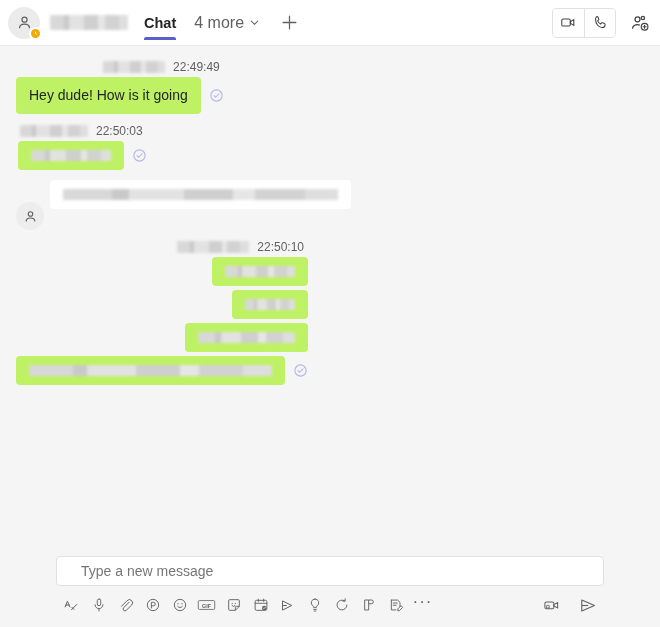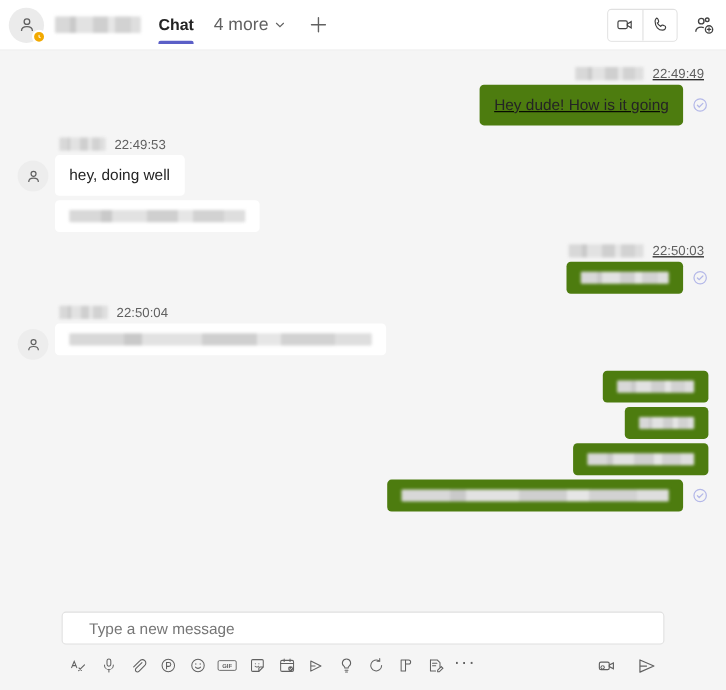--- a/index.html
+++ b/index.html
@@ -58,39 +58,39 @@
   .callbtn {
     width: 31px; height: 28px; display: flex; align-items: center; justify-content: center;
     color: #424242; background: #fff;
   }
   .callbtn + .callbtn { border-left: 1px solid #e0e0e0; }
   .addppl { margin-left: 14px; color: #424242; display: flex; align-items: center; }
 
   
   .msgs { flex: 1 1 auto; padding: 14px 16px 4px 16px; overflow: hidden; position: relative; }
   .group { display: flex; margin-bottom: 10px; }
-  .group.out { justify-content: flex-end; text-decoration: underline; }
+  .group.out { justify-content: flex-start; }
   .avatar-col { width: 34px; flex: 0 0 34px; display: flex; align-items: flex-start; padding-top: 22px; }
   .avatar {
     width: 28px; height: 28px; border-radius: 50%; background: #ededed;
     display: flex; align-items: center; justify-content: center;
   }
   .col { display: flex; flex-direction: column; }
   .col.out { align-items: flex-end; }
   .meta { display: flex; align-items: center; gap: 8px; margin-bottom: 3px; padding: 0 4px; }
   .meta .name { height: 12px; }
   .meta .time { font-size: 12px; color: #616161; }
   .bubblerow { display: flex; align-items: center; gap: 8px; }
   .bubble {
     border-radius: 4px; padding: 9px 13px;
     font-size: 14px; color: #242424; line-height: 19px;
     max-width: 420px; word-wrap: break-word;
   }
   .bubble.in { background: #fff; }
-  .bubble.out { background: #4d7c0f; }
+  .bubble.out { background: #bef264; }
   .bubble .blur-line { height: 11px; }
   .ack { color: #b4b8e8; display: flex; align-items: center; flex: 0 0 auto; }
   .stack { display: flex; flex-direction: column; align-items: flex-end; gap: 4px; }
 
   
   .compose { flex: 0 0 auto; padding: 0 56px 10px 56px; }
   .inputbox {
     background: #fff; border: 1px solid #e0e0e0; border-radius: 4px;
     height: 30px; display: flex; align-items: center; padding: 0 24px;
   }
@@ -185,89 +185,65 @@
           <span class="ack">
             <svg width="15" height="15" viewBox="0 0 24 24" fill="none" stroke="#b4b8e8" stroke-width="1.8">
                 <circle cx="12" cy="12" r="9"></circle>
                 <path d="M8 12.3l2.6 2.6L16 9.5" stroke-linecap="round"></path>
               </svg>
           </span>
         </div>
       </div>
     </div>
 
+
+    <div class="group out">
+      <div class="col out">
+        <div class="meta">
+          <span class="redact name" style="width:68px"></span>
+          <span class="time">22:50:03</span>
+        </div>
+        <div class="bubblerow">
+          <div class="bubble out">
+            <span class="redact blur-line" style="width:80px;display:block"></span>
+          </div>
+          <span class="ack">
+            <svg width="15" height="15" viewBox="0 0 24 24" fill="none" stroke="#b4b8e8" stroke-width="1.8">
+                <circle cx="12" cy="12" r="9"></circle>
+                <path d="M8 12.3l2.6 2.6L16 9.5" stroke-linecap="round"></path>
+              </svg>
+          </span>
+        </div>
+      </div>
+    </div>
+
     <div class="group">
       <div class="avatar-col">
         <div class="avatar">
           <svg width="15" height="15" viewBox="0 0 24 24" fill="none" stroke="#616161" stroke-width="1.8">
             <circle cx="12" cy="8" r="3.6"></circle>
               <path d="M5 20c0-3.6 3.1-5.6 7-5.6s7 2 7 5.6"></path>
           </svg>
         </div>
       </div>
       <div class="col">
-        <div class="meta">
-          <span class="redact name" style="width:42px"></span>
-          <span class="time">22:49:53</span>
-        </div>
         <div class="bubblerow">
-          <div class="bubble in">hey, doing well</div>
-        </div>
-        <div class="bubblerow" style="margin-top:4px">
           <div class="bubble in">
-            <span class="redact blur-line" style="width:160px;display:block"></span>
+            <span class="redact blur-line" style="width:275px;display:block"></span>
           </div>
         </div>
       </div>
     </div>
 
     <div class="group out">
       <div class="col out">
         <div class="meta">
-          <span class="redact name" style="width:68px"></span>
-          <span class="time">22:50:03</span>
-        </div>
-        <div class="bubblerow">
-          <div class="bubble out">
-            <span class="redact blur-line" style="width:80px;display:block"></span>
-          </div>
-          <span class="ack">
-            <svg width="15" height="15" viewBox="0 0 24 24" fill="none" stroke="#b4b8e8" stroke-width="1.8">
-                <circle cx="12" cy="12" r="9"></circle>
-                <path d="M8 12.3l2.6 2.6L16 9.5" stroke-linecap="round"></path>
-              </svg>
-          </span>
-        </div>
-      </div>
-    </div>
-
-    <div class="group">
-      <div class="avatar-col">
-        <div class="avatar">
-          <svg width="15" height="15" viewBox="0 0 24 24" fill="none" stroke="#616161" stroke-width="1.8">
-            <circle cx="12" cy="8" r="3.6"></circle>
-              <path d="M5 20c0-3.6 3.1-5.6 7-5.6s7 2 7 5.6"></path>
-          </svg>
-        </div>
-      </div>
-      <div class="col">
-        <div class="meta">
-          <span class="redact name" style="width:44px"></span>
-          <span class="time">22:50:04</span>
-        </div>
-        <div class="bubblerow">
-          <div class="bubble in">
-            <span class="redact blur-line" style="width:275px;display:block"></span>
-          </div>
-        </div>
-      </div>
-    </div>
-
-    <div class="group out">
-      <div class="col out">
+          <span class="redact name" style="width:72px"></span>
+          <span class="time">22:50:10</span>
+        </div>
         <div class="stack">
           <div class="bubble out">
             <span class="redact blur-line" style="width:70px;display:block"></span>
           </div>
           <div class="bubble out">
             <span class="redact blur-line" style="width:50px;display:block"></span>
           </div>
           <div class="bubble out">
             <span class="redact blur-line" style="width:97px;display:block"></span>
           </div>

